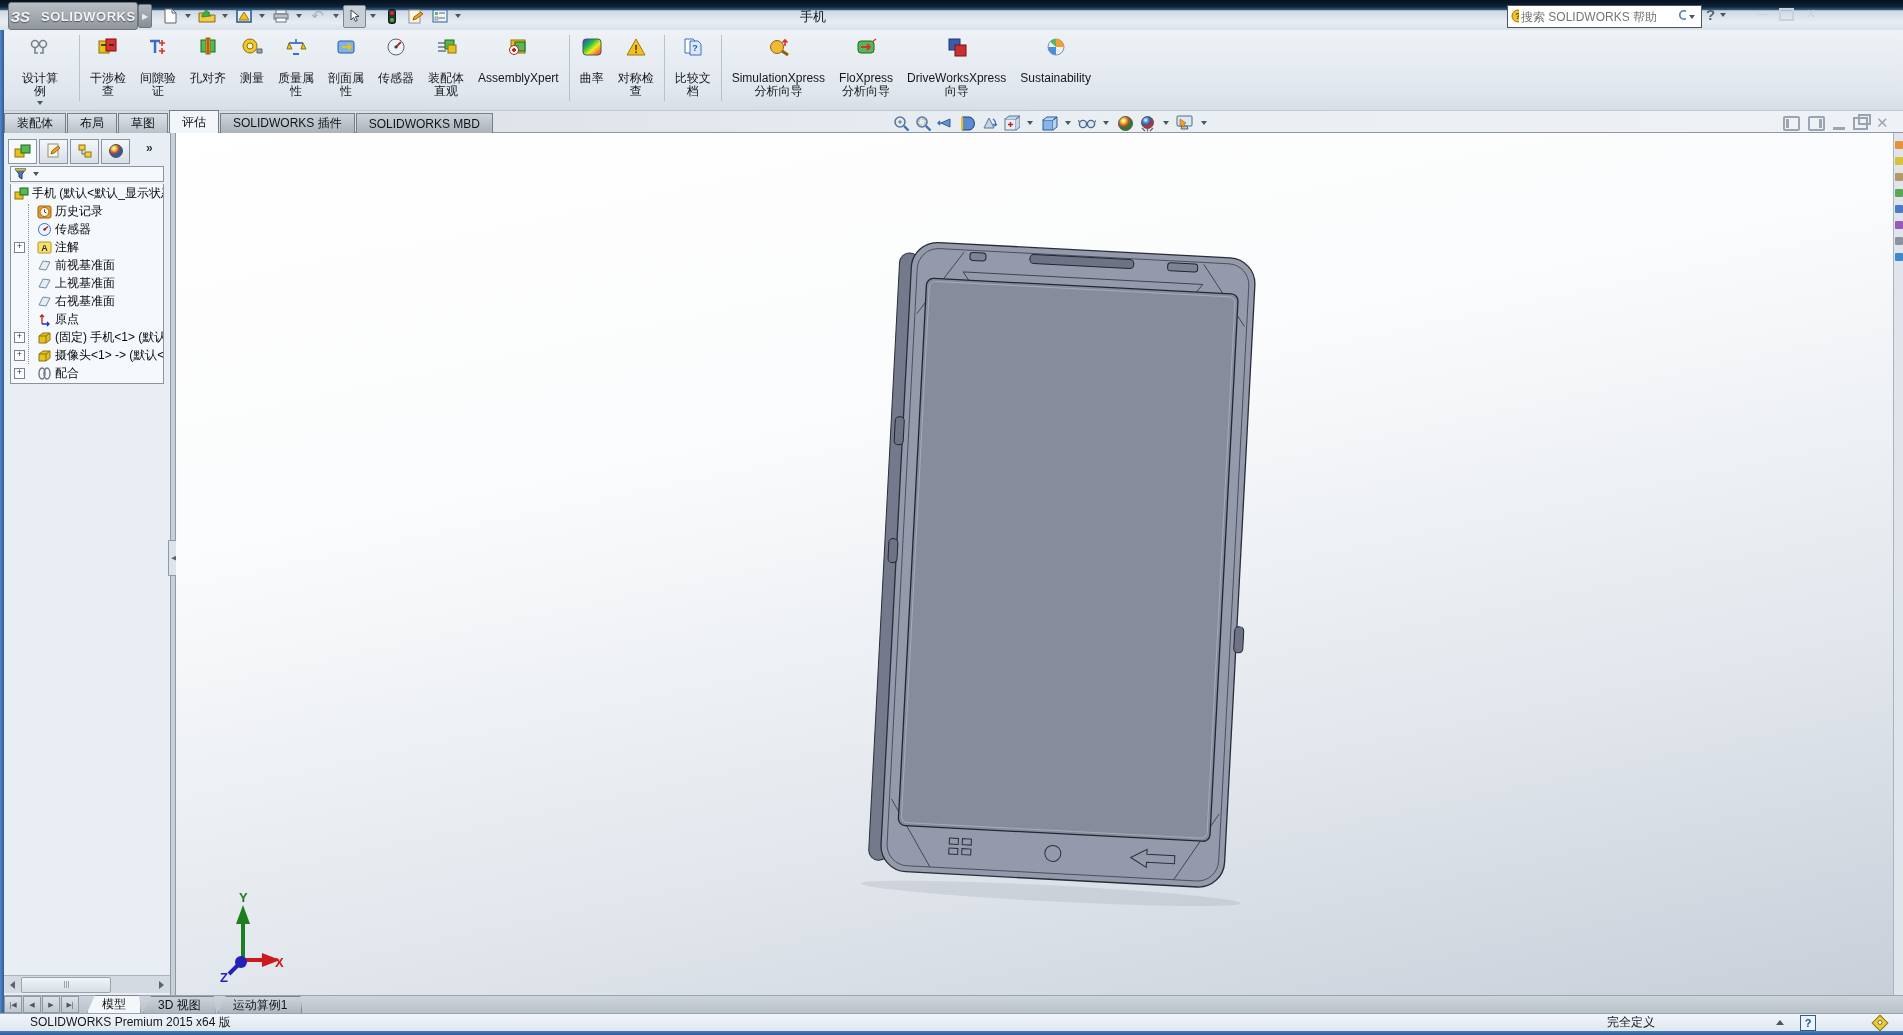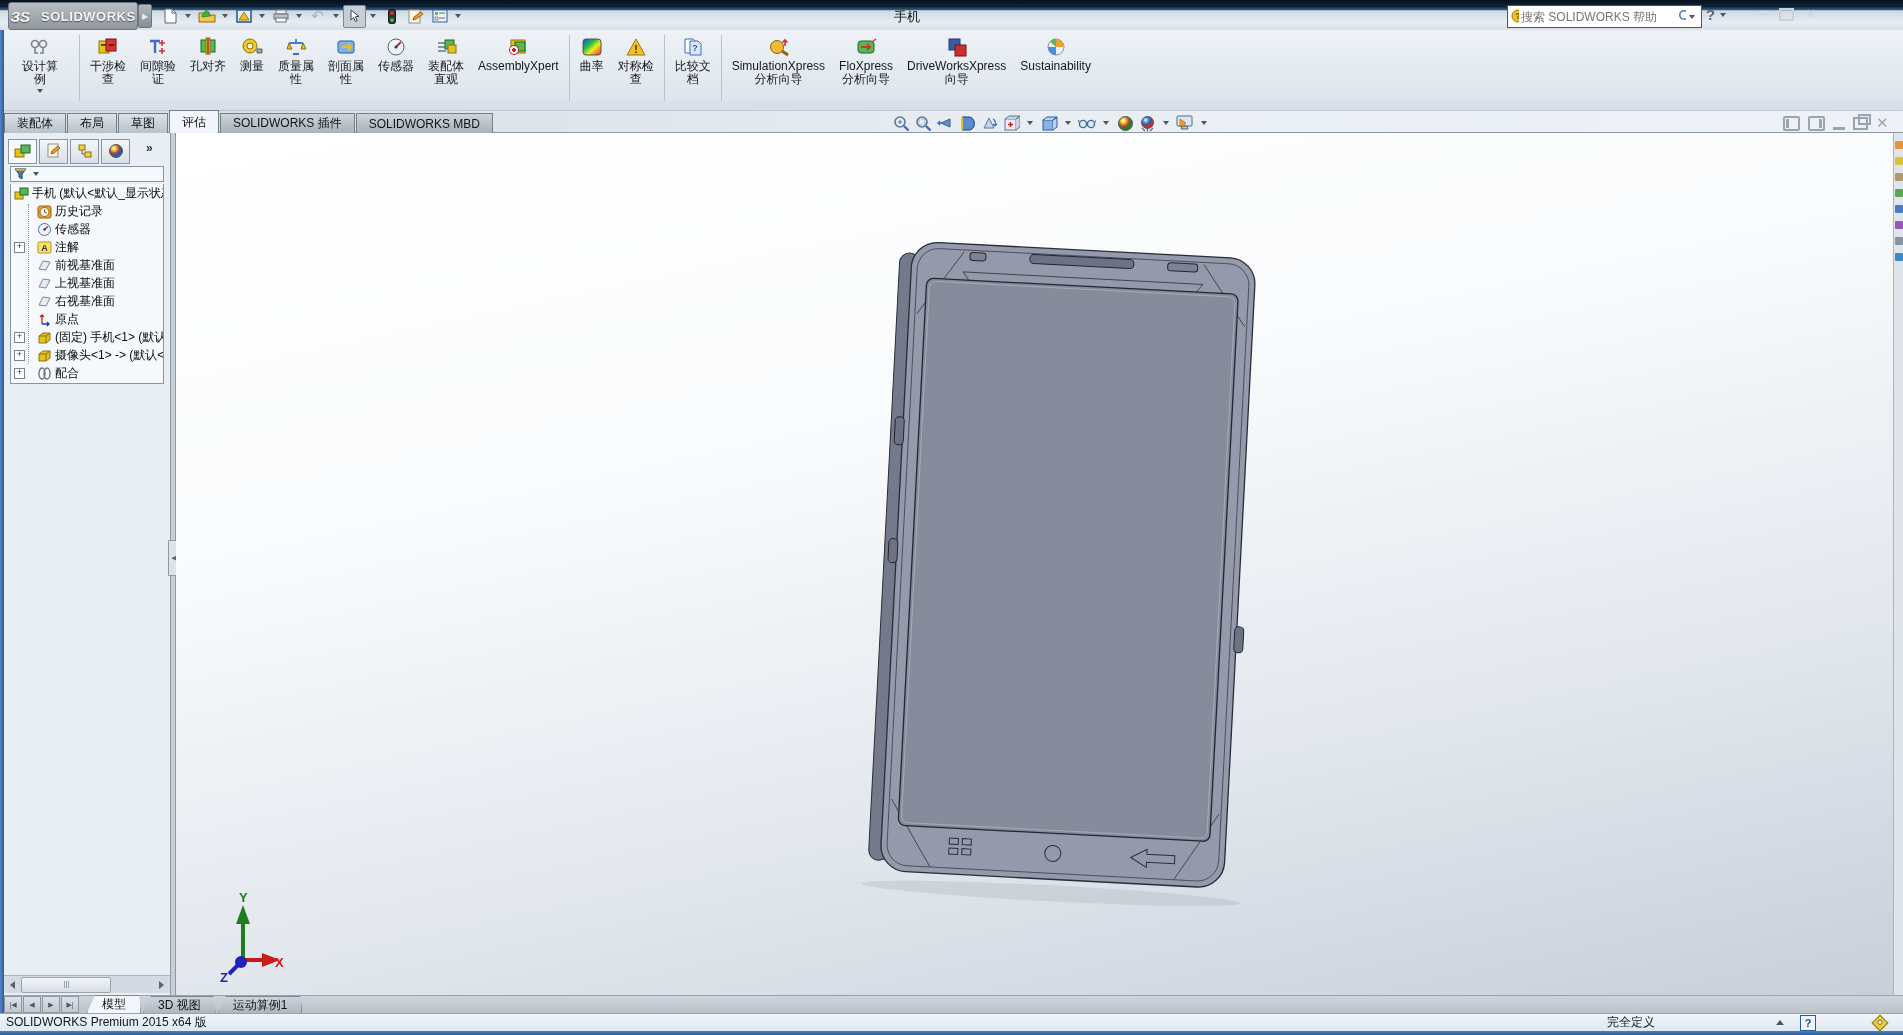--- a/index.html
+++ b/index.html
@@ -17,32 +17,32 @@
     background:linear-gradient(#b8bec4,#8f969c);display:flex;align-items:center;justify-content:center;
     color:#f2f4f6;text-shadow:0 1px 1px #555;}
   #logo-btn .mark{font-weight:bold;font-style:italic;font-size:15px;margin-right:11px;}
   #logo-btn .txt{font-size:13px;font-weight:bold;letter-spacing:.5px;}
   #logo-expand{left:138px;top:4px;width:12px;height:22px;background:linear-gradient(#aeb5bb,#878e95);
     border:1px solid #6f767d;border-radius:2px;color:#e8ecef;font-size:8px;display:flex;align-items:center;justify-content:center;}
   .qbtn{width:21px;height:21px;display:flex;align-items:center;justify-content:center;border:1px solid transparent;border-radius:2px;}
   .qbtn.pressed{background:#c6ced6;border-color:#7d868f;}
   .dd{width:0;height:0;border-left:3px solid transparent;border-right:3px solid transparent;border-top:4px solid #4c565f;margin:0 3px;}
   #qat{left:158px;top:5px;height:22px;gap:1px;}
-  #win-title{top:8px;left:800px;width:120px;text-align:right;font-size:13px;color:#0d1319;}
+  #win-title{top:8px;left:800px;width:120px;text-align:left;font-size:13px;color:#0d1319;}
   #searchbox{left:1507px;top:5px;width:187px;height:21px;background:#fff;border:1px solid #4a5560;display:flex;align-items:center;padding:0 3px;}
   #searchbox .ph{flex:1;border:none;outline:none;font-size:12px;color:#0369a1;background:transparent;font-family:inherit;}
   .helpq{color:#5b6570;font-size:15px;font-weight:bold;}
   .caption-btn{color:#c9d2da;font-size:12px;width:22px;text-align:center;}
 
   
   #ribbon{left:4px;top:30px;width:1899px;height:81px;background:linear-gradient(#eef2f6,#dfe6ed 80%,#d6dee6);
     border-bottom:1px solid #c0c8d0;display:flex;align-items:flex-start;padding-top:3px;box-sizing:border-box;}
   .ritem{display:flex;flex-direction:column;align-items:center;justify-content:flex-start;
     font-size:12px;line-height:13px;color:#14181d;padding:3px 7px;text-align:center;}
-  .ritem .rlabel{white-space:pre-line;margin-top:2px;}
+  .ritem .rlabel{white-space:pre-line;margin-top:14px;}
   .ricon{width:22px;height:22px;display:flex;align-items:center;justify-content:center;}
   .rsep{width:1px;height:66px;background:#b9c1c9;margin:2px 3px;align-self:flex-start;}
   #design-study{width:58px;}
   #design-study .dd{margin-top:3px;}
 
   
   #band{left:4px;top:111px;width:1899px;height:22px;
     background:linear-gradient(90deg,#d4dbe2,#e9eef3 55%,#eef2f6);border-bottom:1px solid #8f98a3;box-sizing:border-box;}
   #tabs{left:4px;top:111px;height:22px;display:flex;align-items:flex-end;}
   .rtab{height:19px;padding:0 12px;display:flex;align-items:center;font-size:12px;color:#101418;
@@ -110,21 +110,21 @@
     display:flex;align-items:flex-end;box-sizing:border-box;border-top:1px solid #9aa4ae;}
   .navbtn{width:16px;height:15px;background:linear-gradient(#dde2e8,#bfc7cf);border:1px solid #8f99a4;
     display:flex;align-items:center;justify-content:center;font-size:7px;color:#4c565f;margin-right:1px;}
   .dtab{height:16px;padding:0 14px;display:flex;align-items:center;font-size:12px;color:#101418;
     background:linear-gradient(#ccd3da,#aeb6bf);border:1px solid #7d8792;border-bottom:none;margin-right:2px;
     clip-path:polygon(8px 0,calc(100% - 2px) 0,100% 100%,0 100%);}
   .dtab.active{background:#f4f7fa;height:17px;}
 
   
   #statusbar{left:0;top:1013px;width:1903px;height:18px;background:linear-gradient(#f0f5fa,#dfe7ef);
-    border-top:1px solid #9aa4ae;font-size:12px;color:#14181d;box-sizing:border-box;}
+    border-top:1px solid #9aa4ae;font-size:12px;color:#14181d;box-sizing:border-box;padding-left:24px;}
   #bluebar-bottom{left:0;top:1031px;width:1903px;height:4px;background:linear-gradient(#4a7fc0,#2c5c99);}
   .qmark-box{width:14px;height:14px;border:1px solid #2c5c99;background:#eef4fb;color:#1d4f93;
     font-size:11px;font-weight:bold;display:flex;align-items:center;justify-content:center;}
   #tagicon{width:10px;height:10px;background:#ecc93f;border:1px solid #8a7820;transform:rotate(45deg);position:relative;}
   #tagicon::before{content:"";position:absolute;left:2px;top:2px;width:3px;height:3px;border-radius:50%;background:#fff;border:1px solid #8a7820;}
 </style>
 </head>
 <body>
 
 <div id="titlebar" class="abs">

